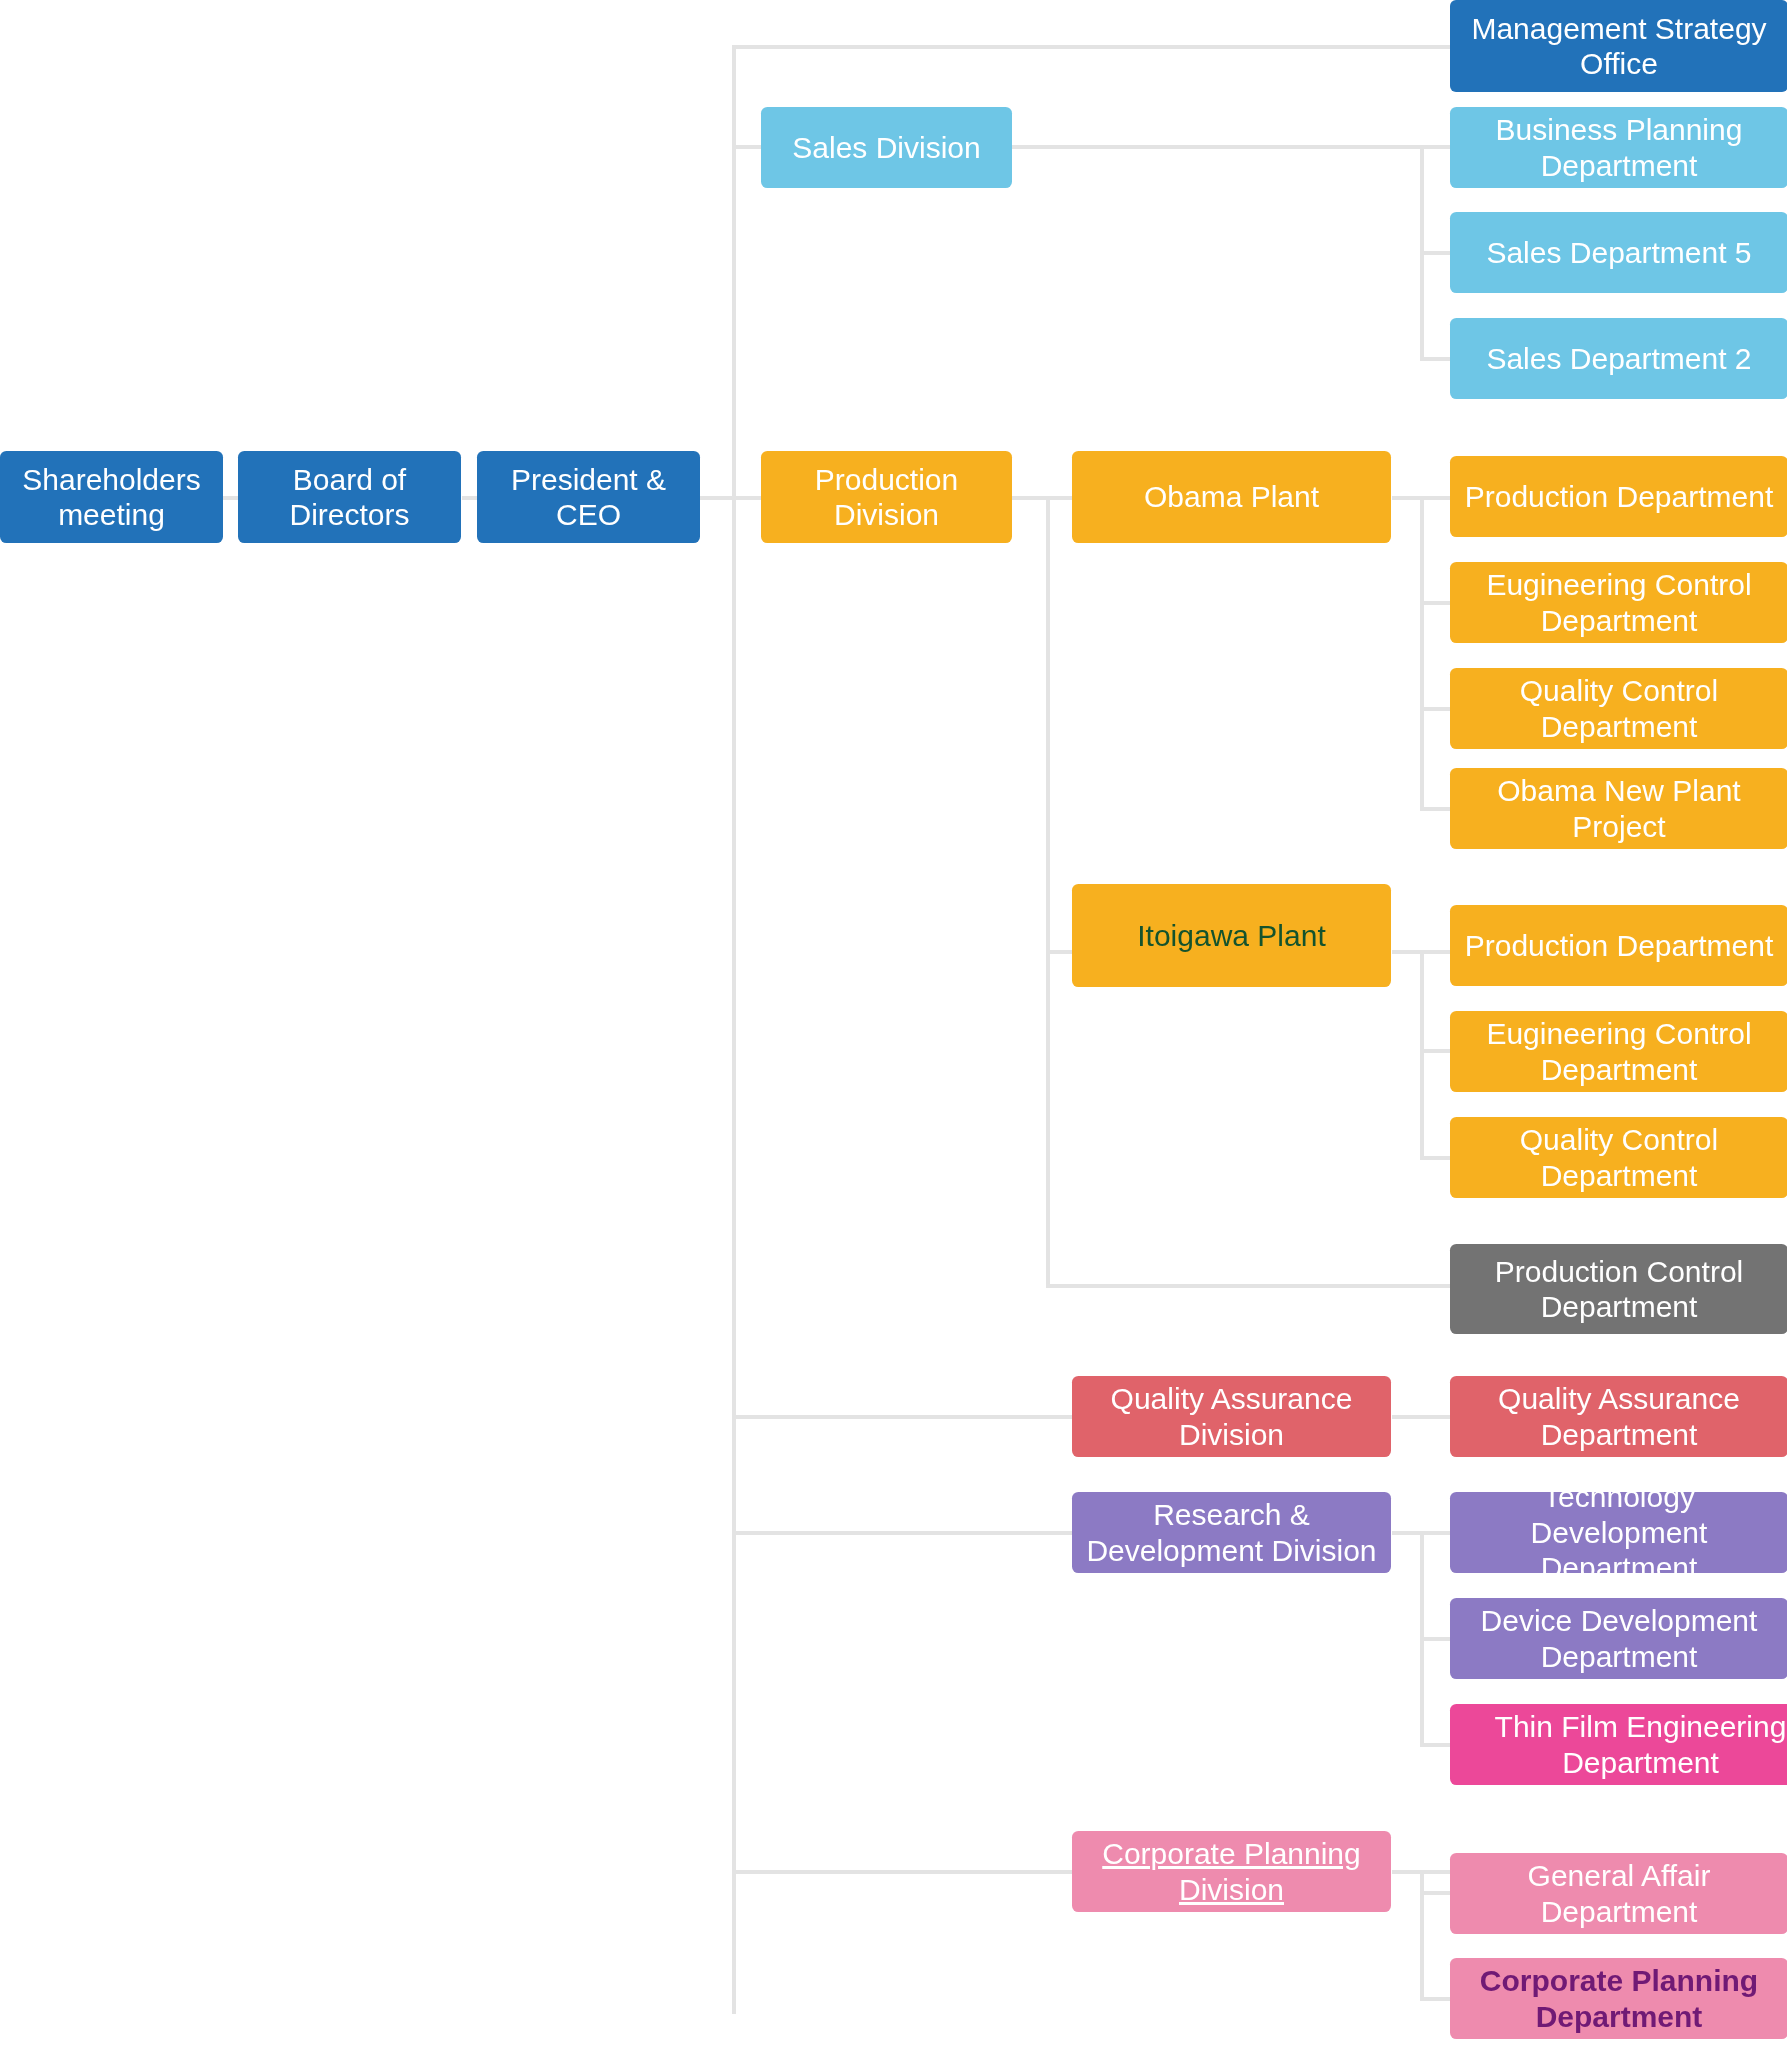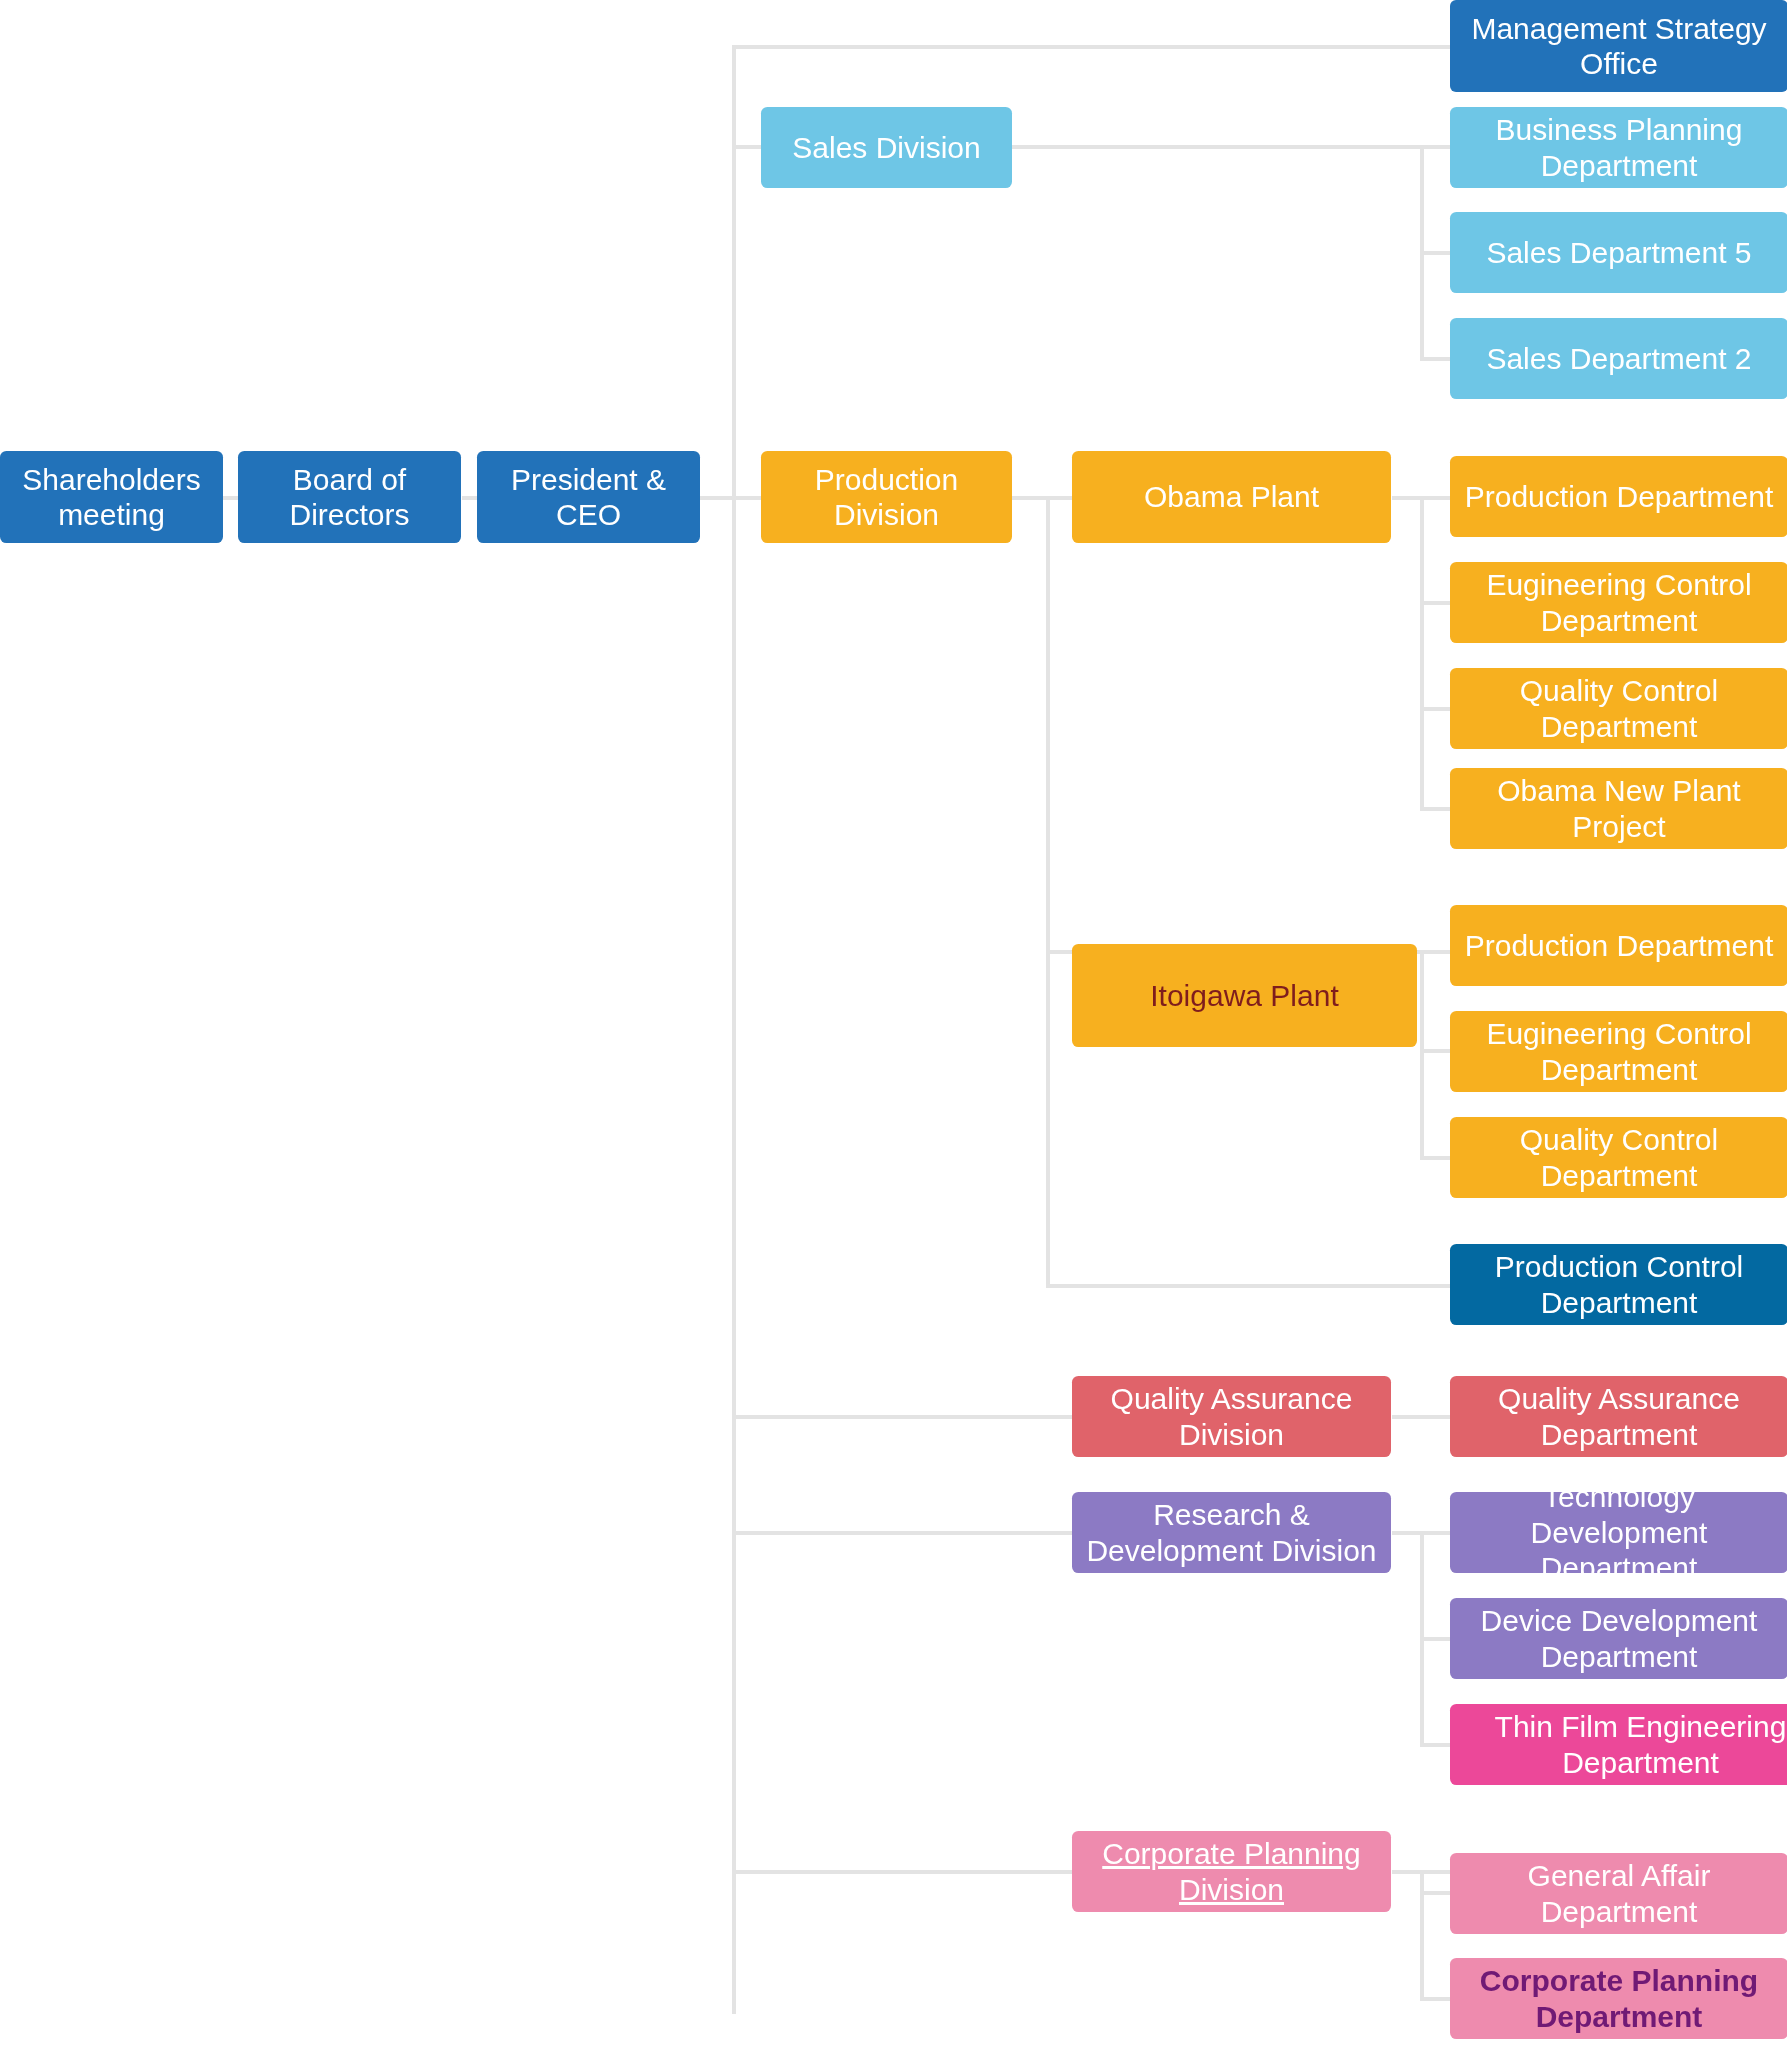--- a/index.html
+++ b/index.html
@@ -124,33 +124,33 @@
       </div>
       <div class="node" style="left: 1450px; top: 562px; width: 338px; height: 81px; background: rgb(247, 176, 31); color: rgb(255, 255, 255);">
         <span>Eugineering Control Department</span>
       </div>
       <div class="node" style="left: 1450px; top: 668px; width: 338px; height: 81px; background: rgb(247, 176, 31); color: rgb(255, 255, 255);">
         <span>Quality Control Department</span>
       </div>
       <div class="node" style="left: 1450px; top: 768px; width: 338px; height: 81px; background: rgb(247, 176, 31); color: rgb(255, 255, 255);">
         <span>Obama New Plant Project</span>
       </div>
-      <div class="node" style="left: 1072px; top: 944px; width: 345px; height: 103px; background: rgb(247, 176, 31); color: #7f1d1d;">
+      <div class="node" style="left: 1072px; top: 884px; width: 319px; height: 103px; background: rgb(247, 176, 31); color: #14532d;">
         <span>Itoigawa Plant</span>
       </div>
       <div class="node" style="left: 1450px; top: 905px; width: 338px; height: 81px; background: rgb(247, 176, 31); color: rgb(255, 255, 255);">
         <span>Production Department</span>
       </div>
       <div class="node" style="left: 1450px; top: 1011px; width: 338px; height: 81px; background: rgb(247, 176, 31); color: rgb(255, 255, 255);">
         <span>Eugineering Control Department</span>
       </div>
       <div class="node" style="left: 1450px; top: 1117px; width: 338px; height: 81px; background: rgb(247, 176, 31); color: rgb(255, 255, 255);">
         <span>Quality Control Department</span>
       </div>
-      <div class="node" style="left: 1450px; top: 1244px; width: 338px; height: 81px; background: #0369a1; color: rgb(255, 255, 255);">
+      <div class="node" style="left: 1450px; top: 1244px; width: 338px; height: 90px; background: #737373; color: rgb(255, 255, 255);">
         <span>Production Control Department</span>
       </div>
       <div class="node" style="left: 1072px; top: 1376px; width: 319px; height: 81px; background: rgb(224, 99, 106); color: rgb(255, 255, 255);">
         <span>Quality Assurance Division</span>
       </div>
       <div class="node" style="left: 1450px; top: 1376px; width: 338px; height: 81px; background: rgb(224, 99, 106); color: rgb(255, 255, 255);">
         <span>Quality Assurance Department</span>
       </div>
       <div class="node" style="left: 1072px; top: 1492px; width: 319px; height: 81px; background: rgb(140, 122, 196); color: rgb(255, 255, 255); justify-content: flex-end;">
         <span>Research &amp; Development Division</span>

